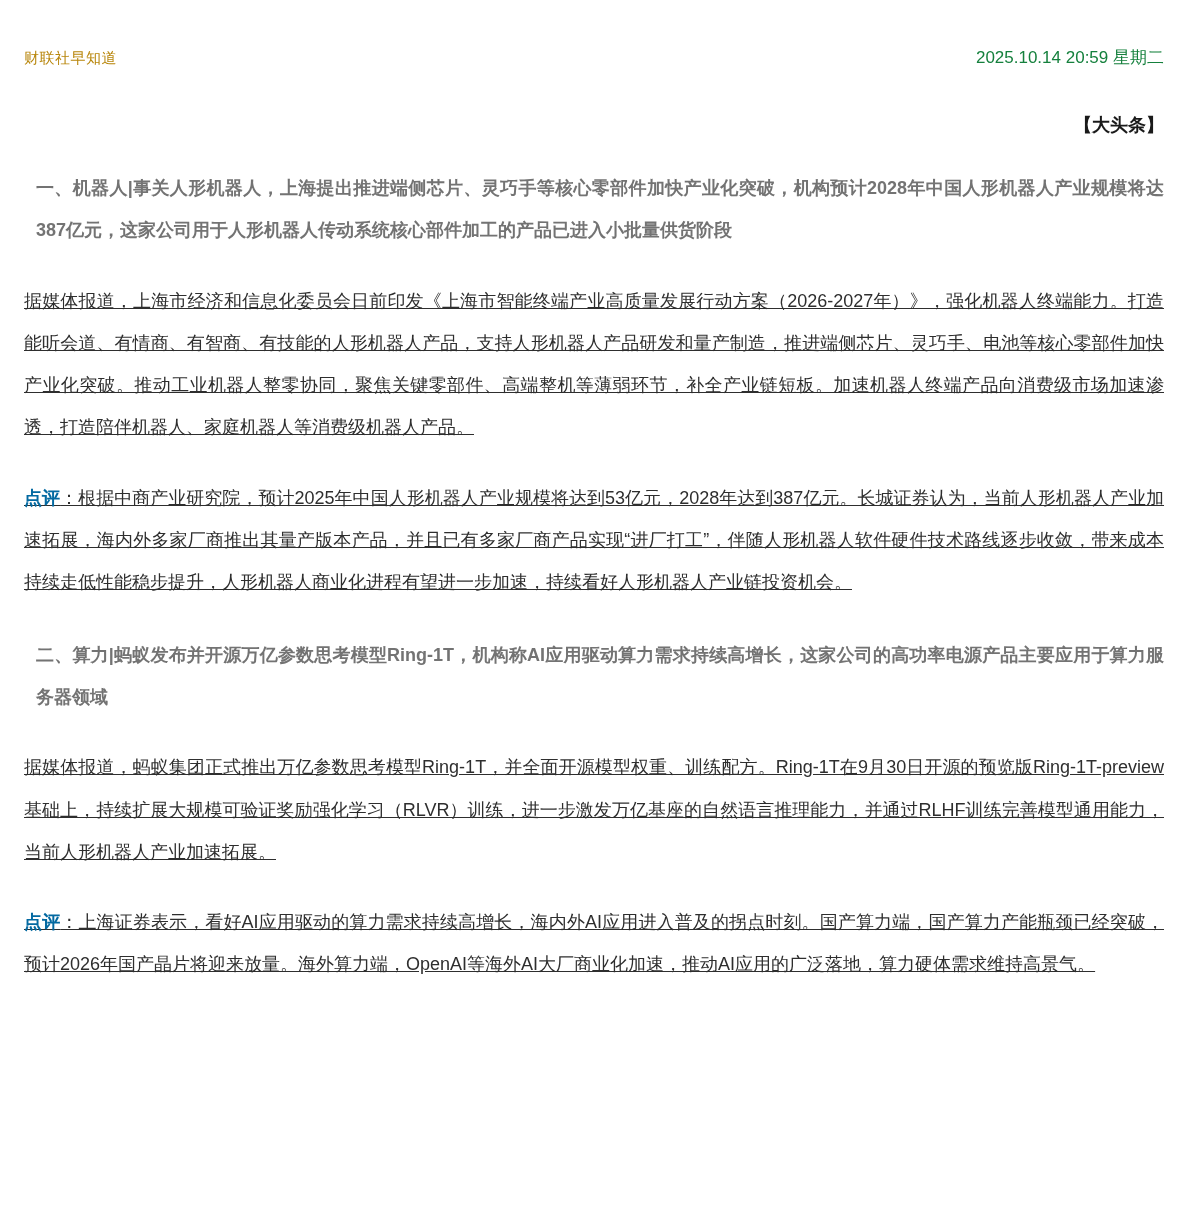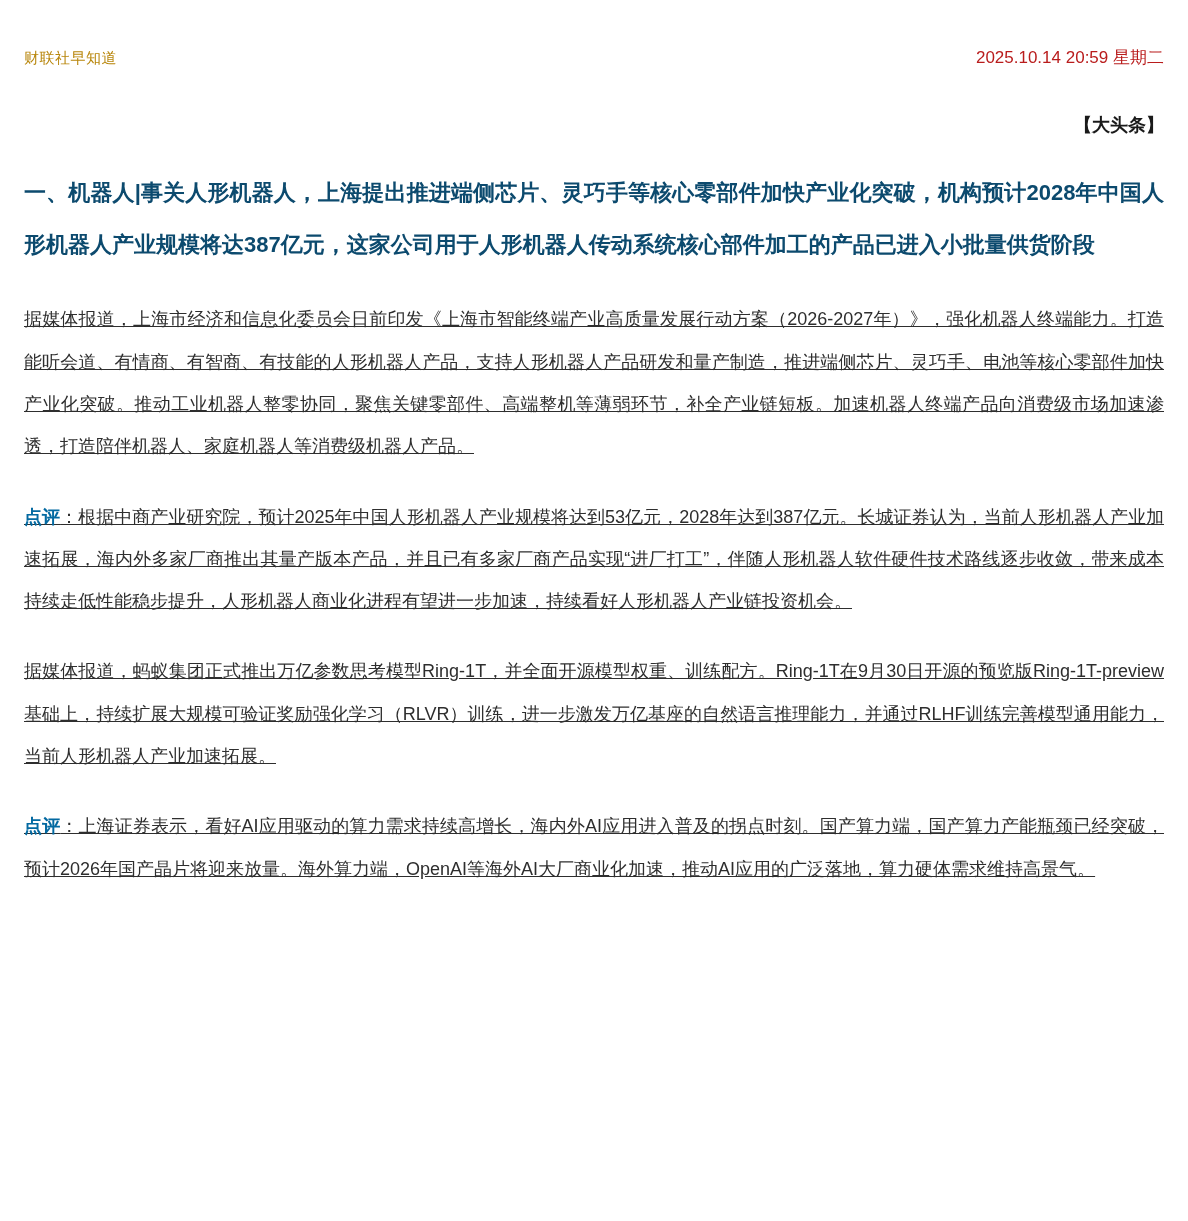--- a/index.html
+++ b/index.html
@@ -24,37 +24,37 @@
     justify-content: space-between;
     align-items: baseline;
     margin-bottom: 44px;
   }
   .brand {
     color: #b8860b;
     font-size: 15px;
     letter-spacing: 0.5px;
   }
   .datetime {
-    color: #b91c1c;
+    color: #15803d;
     font-size: 17px;
   }
   .section-label {
     font-size: 18px;
     font-weight: bold;
     color: #1a1a1a;
     margin: 0 0 18px 0;
     text-align: right;
   }
   p.headline {
-    font-size: 22px;
+    font-size: 18px;
     font-weight: bold;
-    color: #0c4a6e;
+    color: #737373;
     line-height: 2.35;
     text-align: justify;
-    margin: 30px 0 28px 0;
+    margin: 30px 0 28px 12px;
   }
   p.body {
     font-size: 18px;
     color: #2e2e2e;
     line-height: 2.35;
     text-align: justify;
     margin: 28px 0;
     text-decoration: underline;
   }
   .b {
@@ -74,18 +74,19 @@
 
   <div class="section-label">【大头条】</div>
 
   <p class="headline">一、机器人|事关人形机器人，上海提出推进端侧芯片、灵巧手等核心零部件加快产业化突破，机构预计2028年中国人形机器人产业规模将达387亿元，这家公司用于人形机器人传动系统核心部件加工的产品已进入小批量供货阶段</p>
 
   <p class="body">据媒体报道，上海市经济和信息化委员会日前印发《上海市智能终端产业高质量发展行动方案（2026-2027年）》，强化机器人终端能力。打造能听会道、有情商、有智商、有技能的人形机器人产品，支持人形机器人产品研发和量产制造，推进端侧芯片、灵巧手、电池等核心零部件加快产业化突破。推动工业机器人整零协同，聚焦关键零部件、高端整机等薄弱环节，补全产业链短板。加速机器人终端产品向消费级市场加速渗透，打造陪伴机器人、家庭机器人等消费级机器人产品。</p>
 
   <p class="body"><span class="b">点评</span><span>：根据中商产业研究院，预计2025年中国人形机器人产业规模将达到53亿元，2028年达到387亿元。长城证券认为，当前人形机器人产业加速拓展，海内外多家厂商推出其量产版本产品，并且已有多家厂商产品实现“进厂打工”，伴随人形机器人软件硬件技术路线逐步收敛，带来成本持续走低性能稳步提升，人形机器人商业化进程有望进一步加速，持续看好人形机器人产业链投资机会。</span></p>
 
 
+  <p class="headline">二、算力|蚂蚁发布并开源万亿参数思考模型Ring-1T，机构称AI应用驱动算力需求持续高增长，这家公司的高功率电源产品主要应用于算力服务器领域</p>
 
   <p class="body">据媒体报道，蚂蚁集团正式推出万亿参数思考模型Ring-1T，并全面开源模型权重、训练配方。Ring-1T在9月30日开源的预览版Ring-1T-preview基础上，持续扩展大规模可验证奖励强化学习（RLVR）训练，进一步激发万亿基座的自然语言推理能力，并通过RLHF训练完善模型通用能力，当前人形机器人产业加速拓展。</p>
 
   <p class="body"><span class="b">点评</span><span>：上海证券表示，看好AI应用驱动的算力需求持续高增长，海内外AI应用进入普及的拐点时刻。国产算力端，国产算力产能瓶颈已经突破，预计2026年国产晶片将迎来放量。海外算力端，OpenAI等海外AI大厂商业化加速，推动AI应用的广泛落地，算力硬体需求维持高景气。</span></p>
 
 </div>
 
 </body></html>

